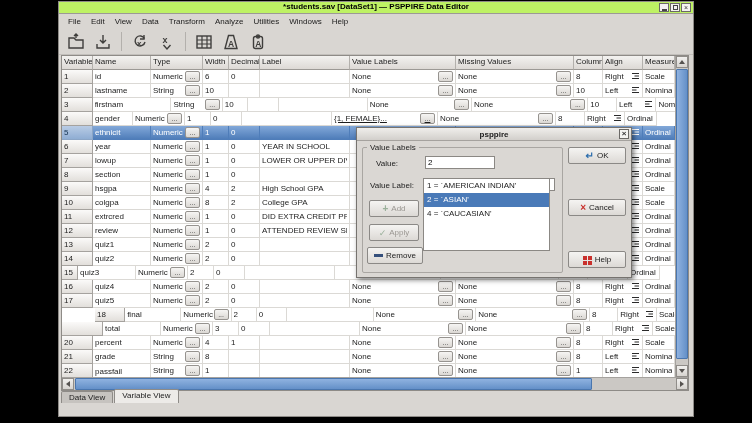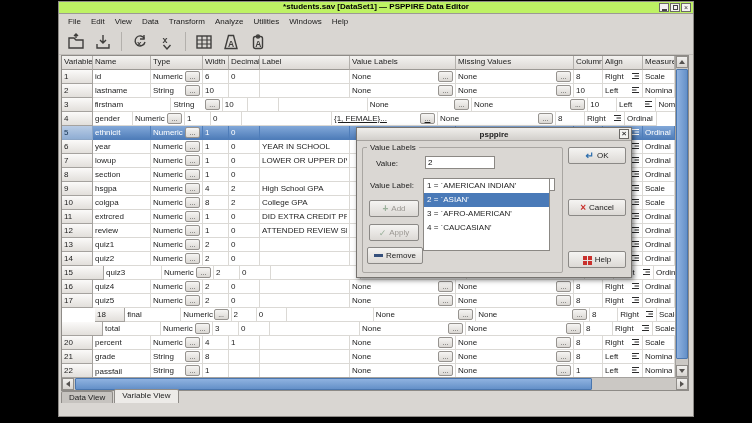--- a/index.html
+++ b/index.html
@@ -751,21 +751,21 @@
               <span class="celltext">Right</span>
               <span style="margin-left: auto;"><svg width="8" height="8" viewBox="0 0 8 8">
                   <path d="M0 1.5H7M2.5 4H7M0 6.5H7" stroke="#2a2a2a" stroke-width="1.2" fill="none"></path>
                 </svg></span>
             </div>
             <div class="cell" style="width: 32px;">
               <span class="celltext">Ordinal</span>
             </div>
           </div>
           <div class="trow">
-            <div class="cell rowhdr" style="width: 42px;">
+            <div class="cell rowhdr" style="width: 16px;">
               <span class="celltext">15</span>
             </div>
             <div class="cell" style="width: 58px;">
               <span class="celltext">quiz3</span>
             </div>
             <div class="cell" style="width: 52px;">
               <span class="celltext">Numeric</span>
               <button class="dots">...</button>
             </div>
             <div class="cell" style="width: 26px;">
@@ -1133,21 +1133,20 @@
       <span class="ico-check">✓</span>
         <span>Apply</span>
     </button>
     <button class="dbtn" style="left:10px;top:119px;width:56px;">
       <span class="ico-minus"></span>
         <span>Remove</span>
     </button>
     <div class="listbox" id="dlglist">
         <div class="litem">1 = `AMERICAN INDIAN'</div>
         <div class="litem sel">2 = `ASIAN'</div>
-        <div class="litem">3 = `AFRO-AMERICAN'</div>
         <div class="litem">4 = `CAUCASIAN'</div>
       </div>
     <button class="dbtn" style="left:211px;top:19px;width:58px;">
       <span class="ico-ok">↵</span>
         <span>OK</span>
     </button>
     <button class="dbtn" style="left:211px;top:71px;width:58px;">
       <span class="ico-x">×</span>
         <span>Cancel</span>
     </button>

